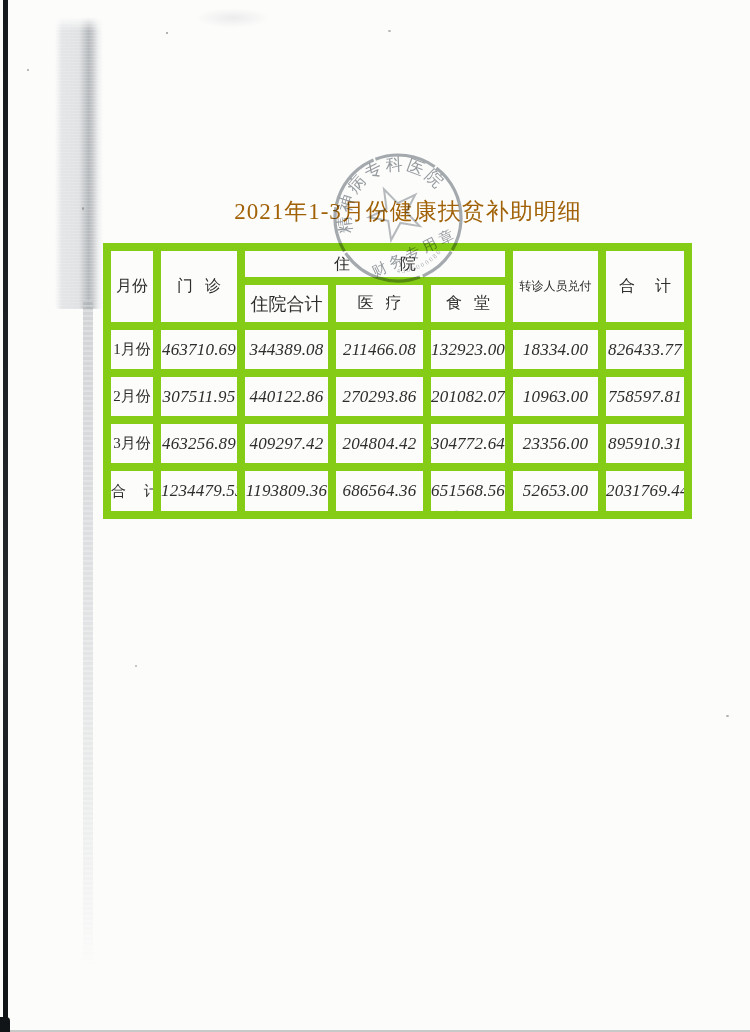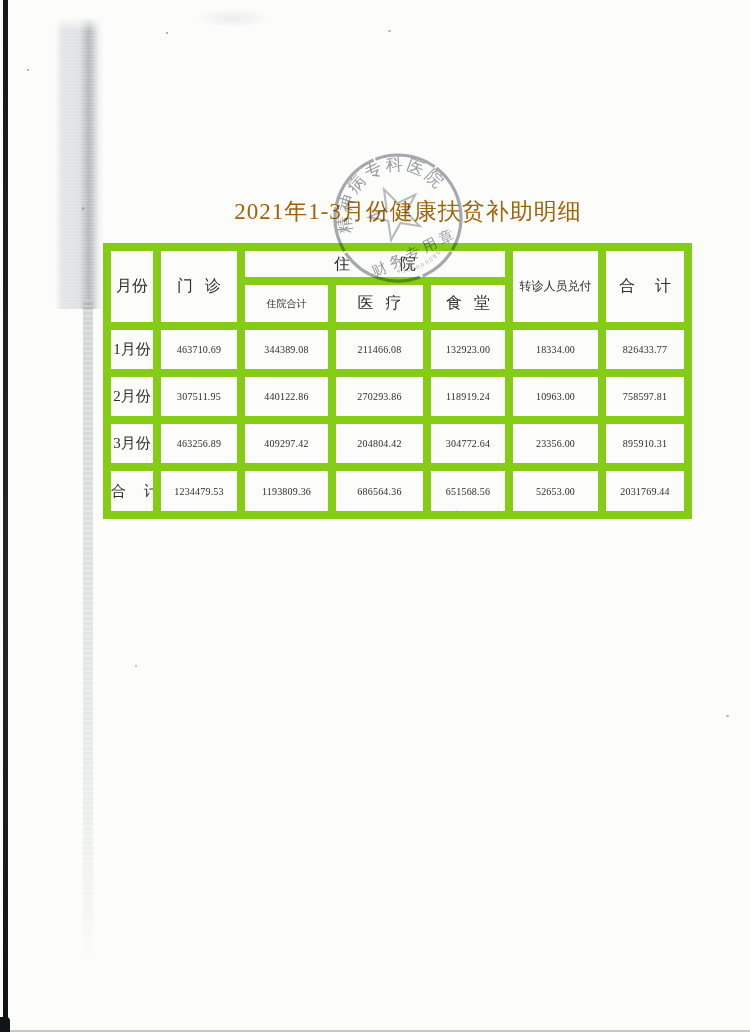--- a/index.html
+++ b/index.html
@@ -75,25 +75,25 @@
     text-align:center; vertical-align:middle;
     font-weight:normal; color:#2d2d2d;
     overflow:hidden; white-space:nowrap;
   }
   tr.hrow-group { height:34px; }
   tr.hrow-sub   { height:45px; }
   tbody tr      { height:47px; }
   tbody tr:last-child { height:48px; }
   th { font-size:16px; }
   th.h-referral { font-size:12px; }
-  th.h-inpatient-total { font-size:10px; }
+  th.h-inpatient-total { font-size:18px; }
   .ws-sm  { word-spacing:8px;margin-left:32px; }
   .ws-md  { word-spacing:16px; }
   .ws-lg  { word-spacing:46px; }
-  td.c-num   { font-size:10px; letter-spacing:.2px; }
+  td.c-num   { font-size:17px; letter-spacing:.2px;font-style:italic; }
   td.c-month { font-size:15px; word-spacing:14px; }
   
   .speck { position:absolute; border-radius:50%; z-index:1; }
   .sp1 { left:166px; top:32px;  width:2px; height:2px; background:#9a9a9a; }
   .sp2 { left:388px; top:30px;  width:3px; height:2px; background:#b3b3b3; }
   .sp3 { left:27px;  top:69px;  width:2px; height:2px; background:#a5a5a5; }
   .sp4 { left:82px;  top:207px; width:2px; height:3px; background:#9c9c9c; }
   .sp5 { left:451px; top:511px; width:8px; height:5px; background:#c6c8c8; border-radius:2px; transform:rotate(-15deg); }
   .sp6 { left:135px; top:665px; width:2px; height:2px; background:#b5b5b5; }
   .sp7 { left:726px; top:715px; width:3px; height:2px; background:#aeaeae; }
@@ -171,21 +171,21 @@
           <td class="c-num">211466.08</td>
           <td class="c-num">132923.00</td>
           <td class="c-num">18334.00</td>
           <td class="c-num">826433.77</td>
         </tr>
         <tr>
           <td class="c-month">2月份</td>
           <td class="c-num">307511.95</td>
           <td class="c-num">440122.86</td>
           <td class="c-num">270293.86</td>
-          <td class="c-num">118919.24</td>
+          <td class="c-num">201082.07</td>
           <td class="c-num">10963.00</td>
           <td class="c-num">758597.81</td>
         </tr>
         <tr>
           <td class="c-month">3月份</td>
           <td class="c-num">463256.89</td>
           <td class="c-num">409297.42</td>
           <td class="c-num">204804.42</td>
           <td class="c-num">304772.64</td>
           <td class="c-num">23356.00</td>

